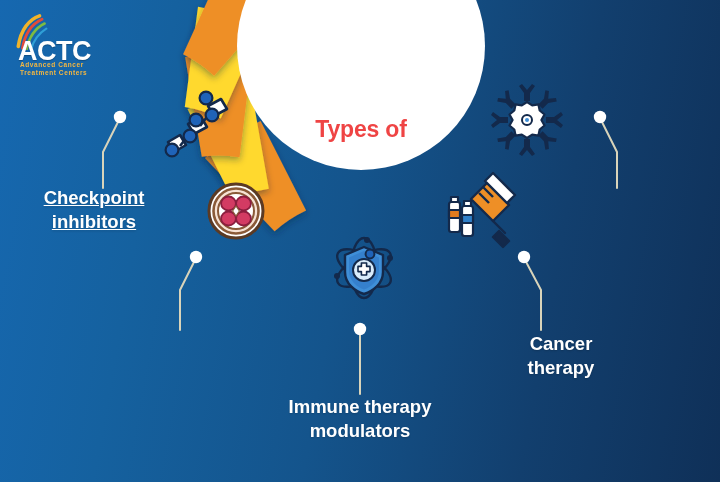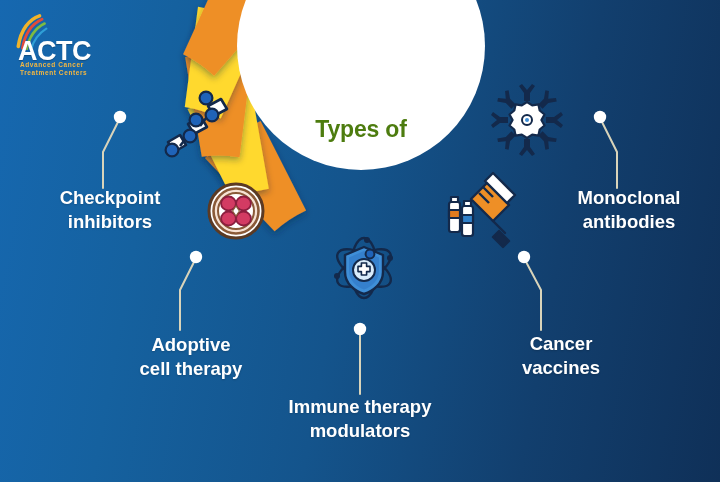--- a/index.html
+++ b/index.html
@@ -38,34 +38,34 @@
   
   #title-circle {
     position:absolute; left:237px; top:-78px;
     width:248px; height:248px; border-radius:50%;
     background:#ffffff;
     display:flex; align-items:flex-end; justify-content:center;
     padding-bottom:26px;
   }
   #title-text {
     text-align:center;
-    color:#4d7c0f;
+    color:#ef4444;
     font-size:23px; font-weight:bold; line-height:1.28;
     width:225px;
     letter-spacing:-0.2px;
   }
 
   
   .label {
     position:absolute;
     color:#ffffff; font-weight:bold; font-size:18.5px;
     line-height:1.32; text-align:center; white-space:pre-line;
     text-shadow:0 1px 2px rgba(0,0,0,.18);
   }
-  .lbl-checkpoint { left:24px;  top:186px; width:172px; }
+  .lbl-checkpoint { left:8px;  top:186px; width:172px;text-decoration:underline; }
   .lbl-adoptive   { left:105px; top:333px; width:172px; }
   .lbl-modulators { left:254px; top:395px; width:212px; }
   .lbl-vaccines   { left:475px; top:332px; width:172px; }
   .lbl-monoclonal { left:540px; top:186px; width:178px; }
 </style>
 </head>
 <body>
 
 <div id="stage">
 
@@ -224,22 +224,18 @@
   </svg>
 
   <div id="title-circle">
     <div id="title-text">
       <div>Types of</div>
     </div>
   </div>
 
   <div class="label lbl-checkpoint">Checkpoint
 inhibitors</div>
-  <div class="label lbl-adoptive">Adoptive
-cell therapy</div>
   <div class="label lbl-modulators">Immune therapy
 modulators</div>
   <div class="label lbl-vaccines">Cancer
-vaccines</div>
-  <div class="label lbl-monoclonal">Monoclonal
-antibodies</div>
+therapy</div>
 
 </div>
 
 </body></html>

